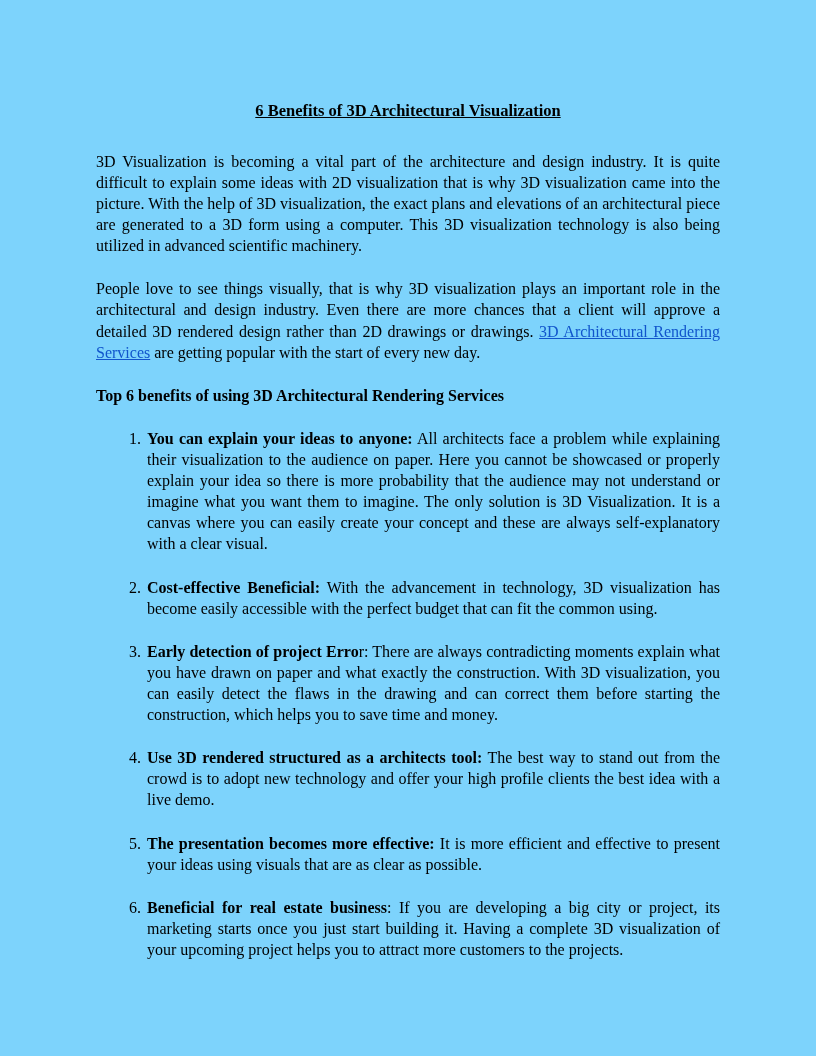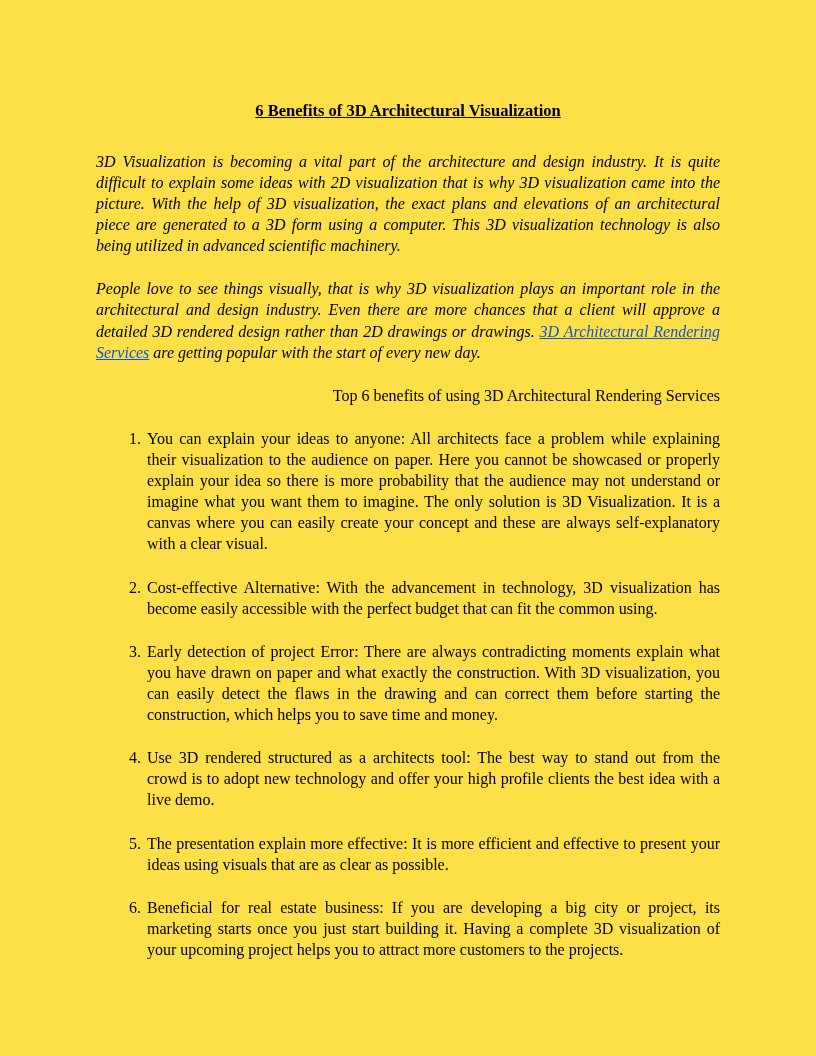--- a/index.html
+++ b/index.html
@@ -5,84 +5,83 @@
   html, body {
     margin: 0;
     padding: 0;
     background: #ffffff;
   }
   .page {
     width: 816px;
     min-height: 1056px;
     box-sizing: border-box;
     padding: 96px 96px 60px 96px;
-    background: #fde047;
+    background: #7dd3fc;
     font-family: "Liberation Serif", serif;
     font-size: 16px;
     line-height: 1.32;
     color: #000000;
   }
   .doc-title {
     font-size: 16.5px;
     font-weight: bold;
     text-align: center;
     text-decoration: underline;
     margin: 4px 0 29px 0;
   }
   .para {
     text-align: justify;
     margin: 0 0 22px 0;
-    font-style: italic;
   }
   .section-heading {
-    font-weight: normal;
-    text-align: right;
+    font-weight: bold;
+    text-align: left;
     margin: 0 0 22px 0;
   }
   a.doc-link {
     color: #1155cc;
     text-decoration: underline;
     cursor: pointer;
   }
   ol.benefits {
     margin: 0;
     padding-left: 49px;
   }
   ol.benefits li {
     text-align: justify;
     margin-bottom: 22px;
     padding-left: 2px;
   }
   ol.benefits li:last-child {
     margin-bottom: 12px;
   }
   .lead {
-    font-weight: normal;
+    font-weight: bold;
   }
 </style>
 </head>
 <body>
 
 <div class="page">
 
   <h1 class="doc-title">6 Benefits of 3D Architectural Visualization</h1>
 
   <p class="para">3D Visualization is becoming a vital part of the architecture and design industry. It is quite difficult to explain some ideas with 2D visualization that is why 3D visualization came into the picture. With the help of 3D visualization, the exact plans and elevations of an architectural piece are generated to a 3D form using a computer. This 3D visualization technology is also being utilized in advanced scientific machinery.</p>
 
   <p class="para"><span>People love to see things visually, that is why 3D visualization plays an important role in the architectural and design industry. Even there are more chances that a client will approve a detailed 3D rendered design rather than 2D drawings or drawings. </span><a class="doc-link">3D Architectural Rendering Services</a><span> are getting popular with the start of every new day.</span></p>
 
   <p class="section-heading">Top 6 benefits of using 3D Architectural Rendering Services</p>
 
   <ol class="benefits">
     <li><span class="lead">You can explain your ideas to anyone:</span><span> All architects face a problem while explaining their visualization to the audience on paper. Here you cannot be showcased or properly explain your idea so there is more probability that the audience may not understand or imagine what you want them to imagine. The only solution is 3D Visualization. It is a canvas where you can easily create your concept and these are always self-explanatory with a clear visual.</span></li>
 
-    <li><span class="lead">Cost-effective Alternative:</span><span> With the advancement in technology, 3D visualization has become easily accessible with the perfect budget that can fit the common using.</span></li>
+    <li><span class="lead">Cost-effective Beneficial:</span><span> With the advancement in technology, 3D visualization has become easily accessible with the perfect budget that can fit the common using.</span></li>
 
     <li><span class="lead">Early detection of project Erro</span><span>r: There are always contradicting moments explain what you have drawn on paper and what exactly the construction. With 3D visualization, you can easily detect the flaws in the drawing and can correct them before starting the construction, which helps you to save time and money.</span></li>
 
     <li><span class="lead">Use 3D rendered structured as a architects tool:</span><span> The best way to stand out from the crowd is to adopt new technology and offer your high profile clients the best idea with a live demo.</span></li>
 
-    <li><span class="lead">The presentation explain more effective:</span><span> It is more efficient and effective to present your ideas using visuals that are as clear as possible.</span></li>
+    <li><span class="lead">The presentation becomes more effective:</span><span> It is more efficient and effective to present your ideas using visuals that are as clear as possible.</span></li>
 
     <li><span class="lead">Beneficial for real estate business</span><span>: If you are developing a big city or project, its marketing starts once you just start building it. Having a complete 3D visualization of your upcoming project helps you to attract more customers to the projects.</span></li>
   </ol>
 
 </div>
 
 </body></html>

